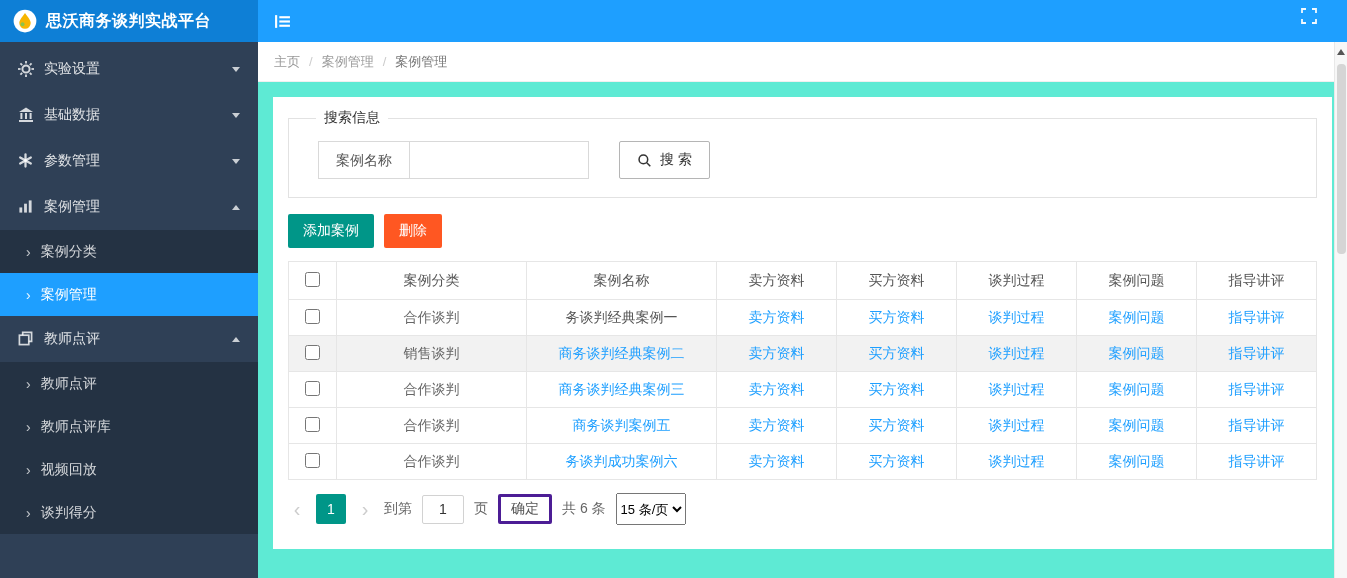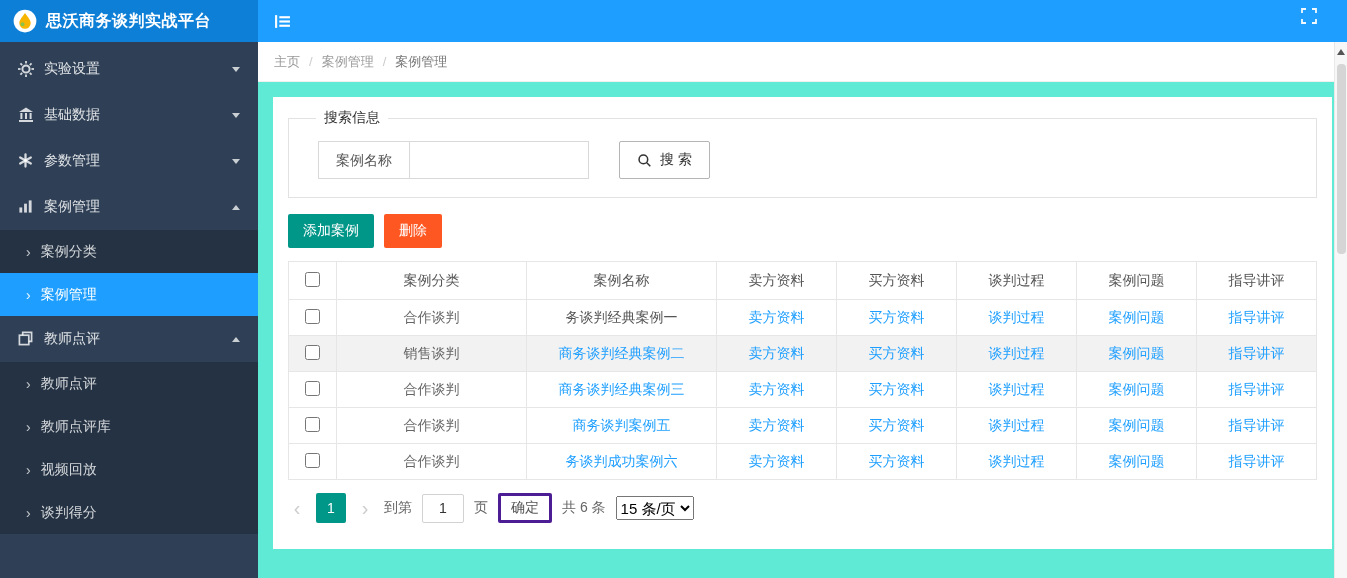--- a/index.html
+++ b/index.html
@@ -68,21 +68,21 @@
   .cell-link{color:var(--link); text-decoration:none; cursor:pointer;}
   .cell-plain{color:#555;}
   .data-table input[type=checkbox], .pagination input[type=checkbox]{width:15px; height:15px; cursor:pointer;}
   
   .pagination{display:flex; align-items:center; gap:10px; margin-top:13px; color:#666; font-size:14px;}
   .page-prev,.page-next{color:#ccc; font-size:20px; width:18px; text-align:center; cursor:pointer; line-height:1;}
   .page-current{width:30px; height:30px; background:var(--accent-green); color:#fff; display:flex; align-items:center; justify-content:center; border-radius:2px; cursor:pointer;}
   .pg-text{color:#666;}
   .pg-input{width:42px; height:29px; border:1px solid #d2d2d2; border-radius:2px; text-align:center; font-size:14px; color:#333; outline:none; font-family:inherit;}
   .pg-confirm{height:30px; padding:0 10px; border:3px solid #4c1d95; border-radius:2px; background:#fff; color:#555; font-size:14px; cursor:pointer; font-family:inherit;}
-  .pg-size{height:24px; font-size:15px; font-family:inherit;}
+  .pg-size{height:32px; font-size:13px; font-family:inherit;}
   
   .scrollbar{position:absolute; top:42px; right:0; bottom:0; width:13px; background:#f7f7f7; border-left:1px solid #e8e8e8; display:flex; flex-direction:column; align-items:center; cursor:pointer;}
   .sb-arrow-up{margin-top:7px; width:0; height:0; border-left:4px solid transparent; border-right:4px solid transparent; border-bottom:6px solid #555;}
   .sb-thumb{width:9px; height:190px; background:#d5d5d5; border-radius:4px; margin-top:9px;}
 </style>
 </head>
 <body>
 
 <header class="topbar">
   <div class="logo-area">

